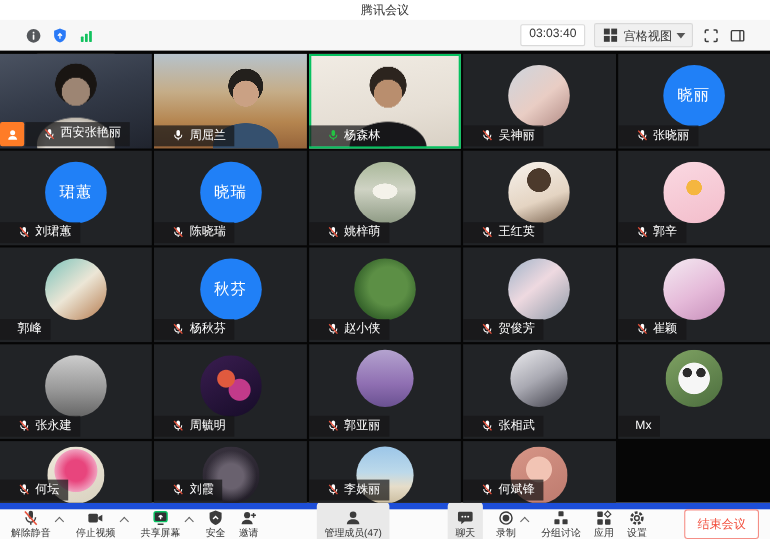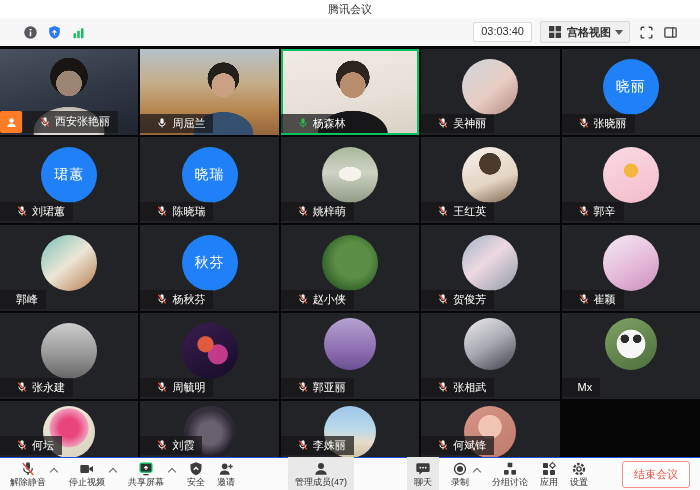--- a/index.html
+++ b/index.html
@@ -21,21 +21,21 @@
   }
   .hicon { width:16px; height:16px; display:flex; align-items:center; justify-content:center; }
   .header .spacer { flex:1; }
   .timerbox {
     background:#fff; border:1px solid #d9d9d9; border-radius:2px;
     font-size:11px; color:#333; padding:2px 7px; line-height:1.2;
   }
   .viewbtn {
     display:flex; align-items:center; gap:4px;
     background:#f0f0f0; border:1px solid #d9d9d9; border-radius:2px;
-    padding:2px 6px; font-size:11px; color:#333;font-weight:bold;
+    padding:2px 6px; font-size:11px; color:#333;
   }
   .tri-down { width:0; height:0; border-left:4px solid transparent; border-right:4px solid transparent; border-top:5px solid #555; }
   
   .grid {
     position:relative; width:700px; height:411px; background:#060606;
     display:grid; grid-template-columns:repeat(5,1fr);
     grid-template-rows:86px 86px 86px 86px 56px;
     gap:2px; padding-top:3px;
   }
   .tile { position:relative; background:#212326; overflow:hidden; }
@@ -112,21 +112,21 @@
   .list-btn {
     position:absolute; left:5px; top:324px; width:38px; height:25px;
     background:rgba(255,255,255,0.13); border-radius:3px; padding:5px 7px;
     display:flex; flex-direction:column; justify-content:space-between;
   }
   .list-row { display:flex; align-items:center; gap:3px; }
   .list-dot { width:2.5px; height:2.5px; background:#d9d9d9; border-radius:50%; }
   .list-line { flex:1; height:2px; background:#d9d9d9; }
   
   .bottombar {
-    height:33px; background:#fbfbfb; border-top:1px solid #1d4ed8;
+    height:33px; background:#fbfbfb; border-top:6px solid #1d4ed8;
     display:flex; align-items:center; padding:0 10px; gap:12px;
   }
   .bbtn { display:flex; align-items:center; cursor:pointer; }
   .bbtn-main { display:flex; flex-direction:column; align-items:center; gap:1px; }
   .bbtn svg.bicon { width:16px; height:16px; }
   .blabel { font-size:9px; color:#333; line-height:1.1; white-space:nowrap; }
   .bbtn.hl .bbtn-main { background:#e9e9e9; border-radius:4px; padding:7px 7px;margin-left:41px; }
   .caret { width:6px; height:6px; border-left:1.6px solid #666; border-top:1.6px solid #666; transform:rotate(45deg); margin-left:5px; margin-bottom:4px; }
   .endbtn {
     margin-left:auto; border:1px solid #f58f87; color:#f24e3d; background:#fff;

